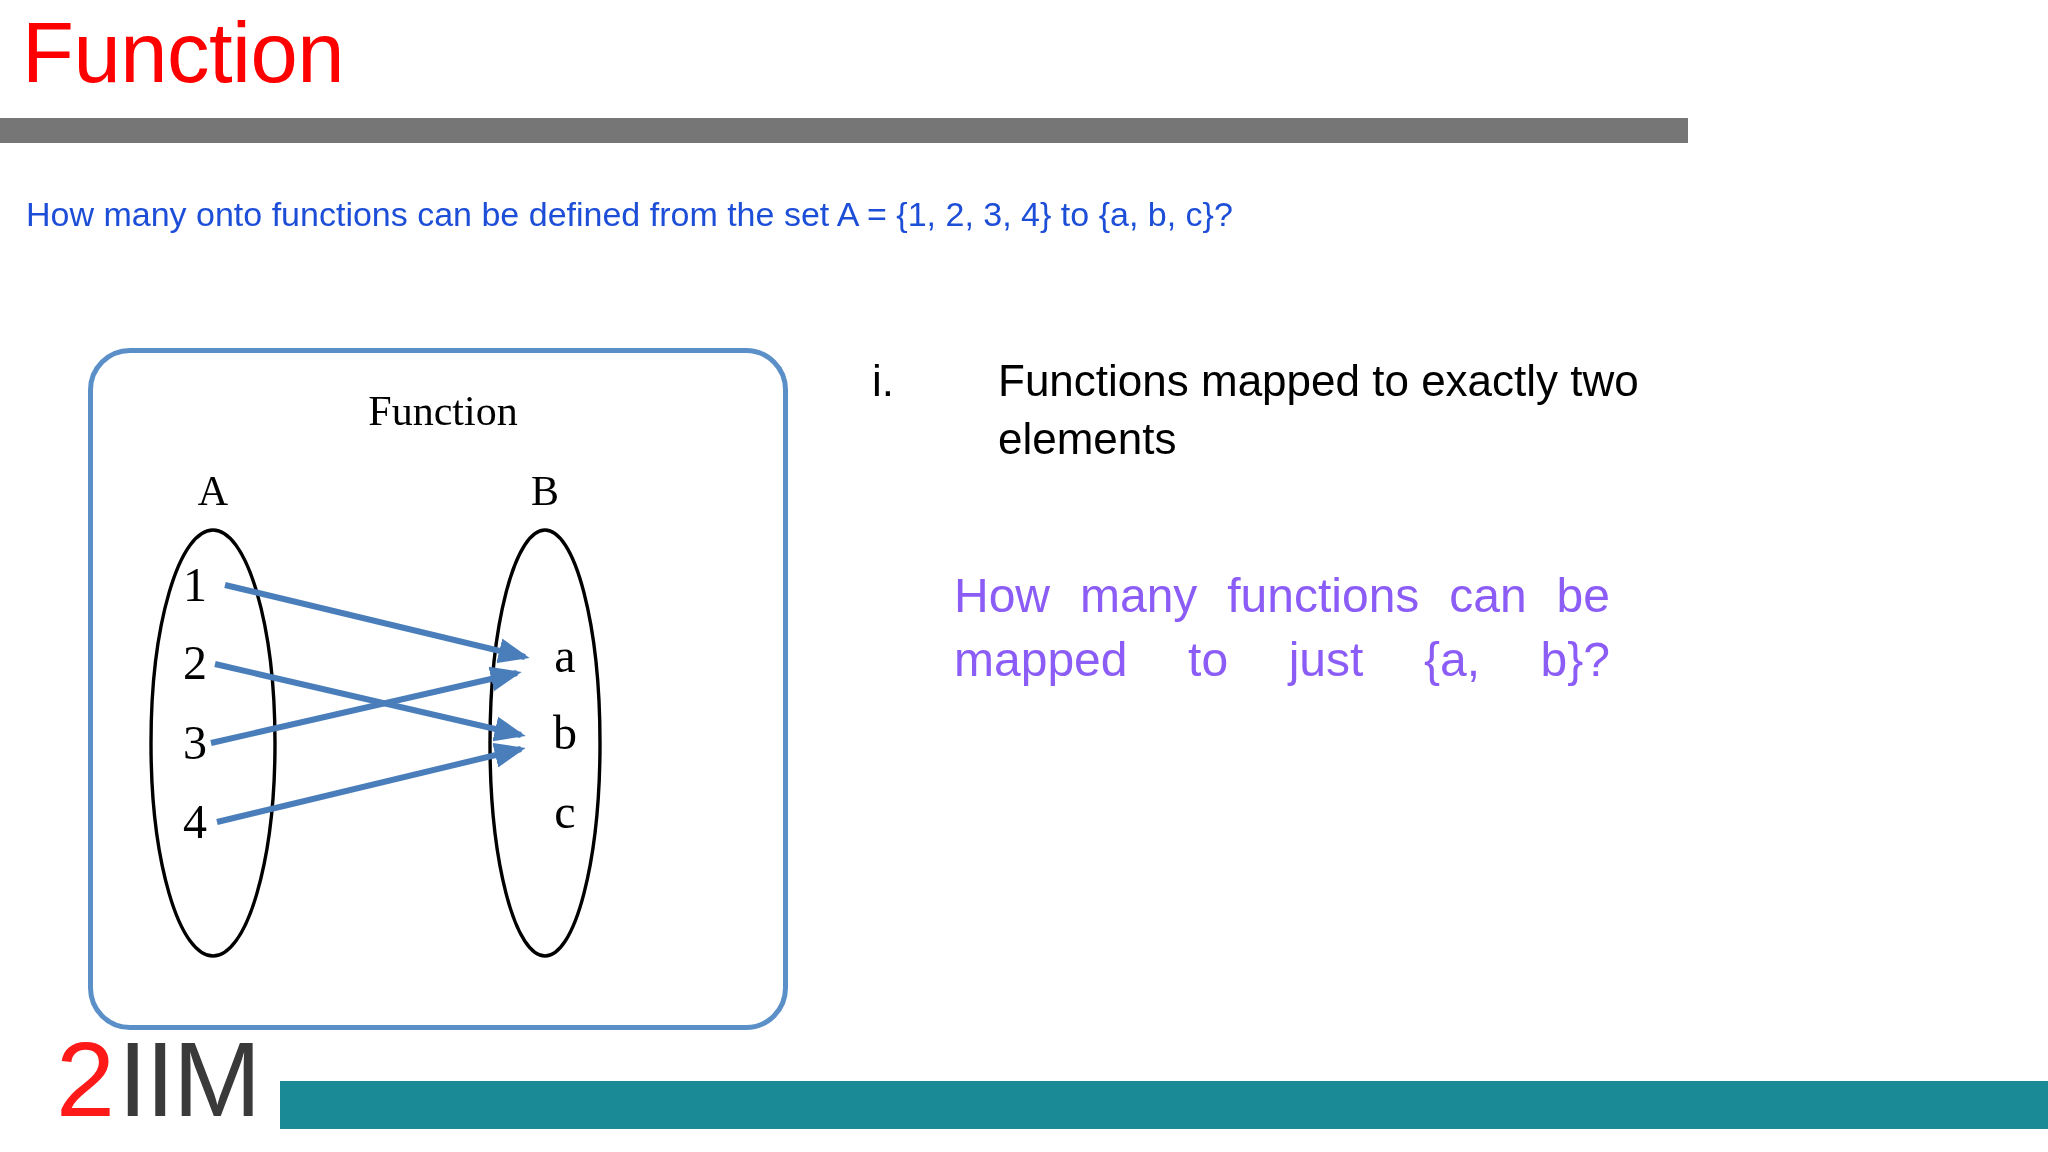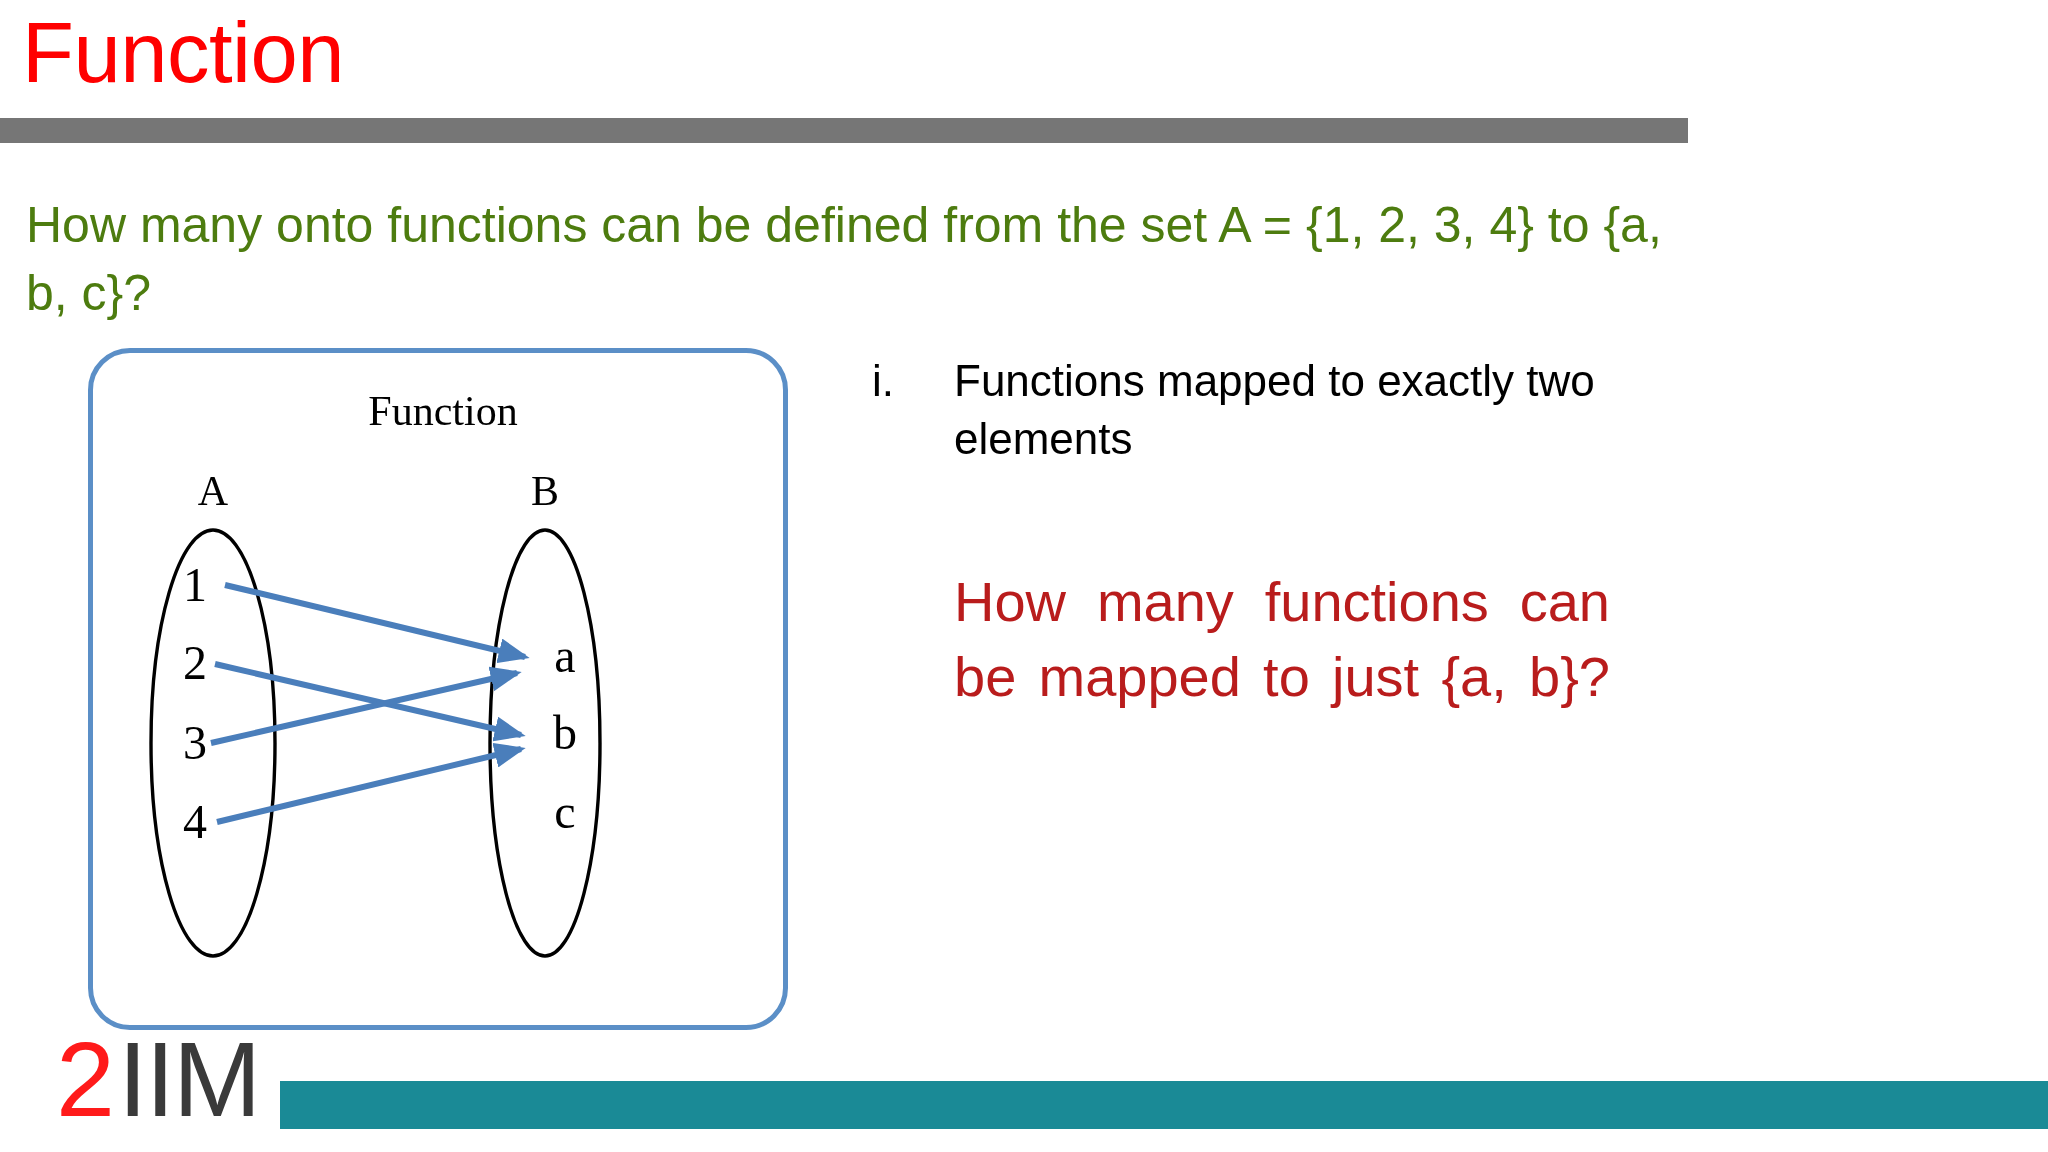--- a/index.html
+++ b/index.html
@@ -38,23 +38,23 @@
     height: 25px;
     background: #767676;
   }
 
   
   #question-text {
     position: absolute;
     left: 26px;
     top: 192px;
     width: 1640px;
-    font-size: 50px;
+    font-size: 34px;
     line-height: 1.35;
-    color: #4d7c0f;
+    color: #1d4ed8;
     font-weight: 400;
   }
 
   
   #diagram-frame {
     position: absolute;
     left: 88px;
     top: 348px;
     width: 700px;
     height: 682px;
@@ -103,29 +103,30 @@
     line-height: 1.32;
     color: #000000;
   }
   #list-item-one .marker {
     width: 82px;
     flex: 0 0 82px;
     text-align: left;
   }
   #list-item-one .item-body {
     flex: 1 1 auto;
+    margin-left: 44px;
   }
   #red-question {
     margin-top: 96px;
     padding-left: 82px;
     width: 738px;
     box-sizing: border-box;
-    font-size: 56px;
+    font-size: 48px;
     line-height: 1.34;
-    color: #b91c1c;
+    color: #8b5cf6;
     text-align: justify;
   }
   #red-question::after {
     content: "";
     display: inline-block;
     width: 100%;
   }
 
   
   #logo {

